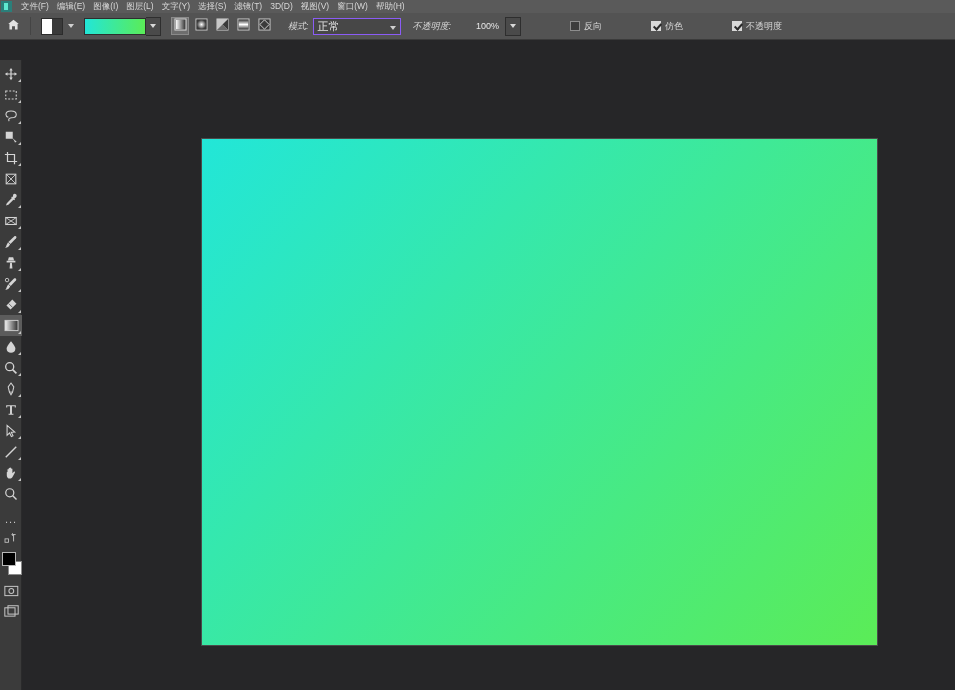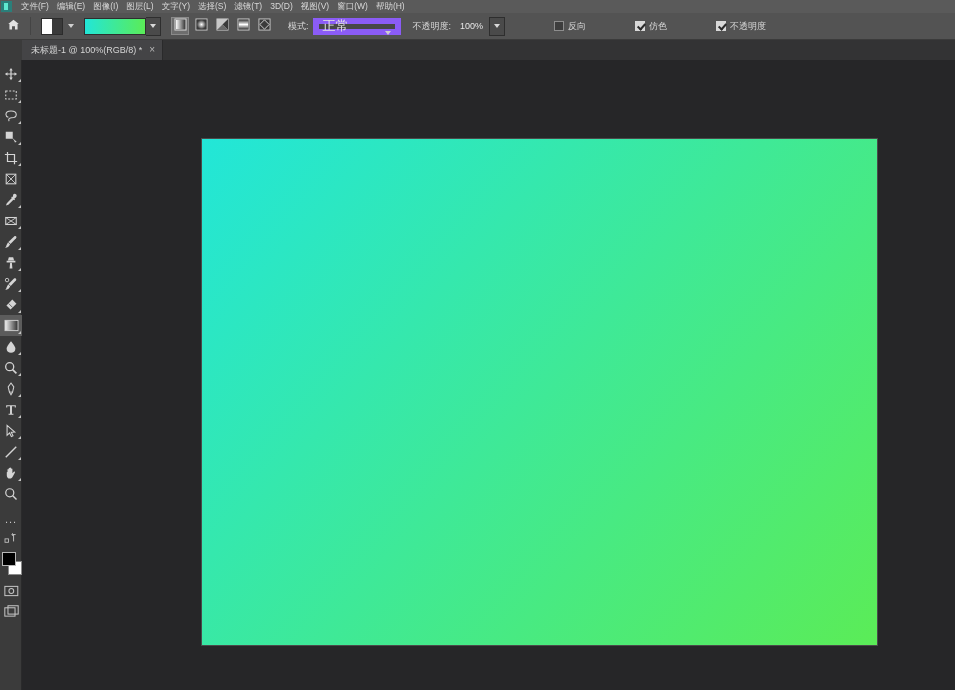--- a/index.html
+++ b/index.html
@@ -138,45 +138,46 @@
   .gtype.active {
     background: #6e6e6e;
     border: 1px solid #8a8a8a;
   }
   .opt-label {
     color: #d8d8d8;
     font-size: 9px;
     margin-left: 12px;
     margin-right: 4px;
     white-space: nowrap;
+    font-style: italic;
   }
   .opt-select {
     width: 88px; height: 17px;
     background: #474747;
-    border: 6px solid #8b5cf6;
+    border: 1px solid #8b5cf6;
     color: #e2e2e2;
-    font-size: 13px;
+    font-size: 11px;
     display: flex;
     align-items: center;
     padding-left: 4px;
     box-sizing: border-box;
     position: relative;
   }
   .opt-select i {
     position: absolute;
     right: 4px; top: 7px;
     width: 0; height: 0;
     border-left: 3px solid transparent;
     border-right: 3px solid transparent;
     border-top: 4px solid #cfcfcf;
   }
   .opt-value {
     color: #e8e8e8;
     font-size: 9px;
-    margin-left: 2px;
+    margin-left: 18px;
   }
   .opt-num {
     height: 17px;
     display: flex;
     align-items: center;
     padding: 0 3px;
     box-sizing: border-box;
   }
   .opt-stepper {
     width: 14px; height: 17px;
@@ -472,27 +473,20 @@
     <div class="opt-check">
       <span class="chk on"></span>
       <span class="chk-label">仿色</span>
     </div>
     <div class="opt-check">
       <span class="chk on"></span>
       <span class="chk-label">不透明度</span>
     </div>
   </div>
 
-  <div class="tabbar">
-    <div class="tabbar-gutter"></div>
-    <div class="doc-tab">
-      <span class="doc-tab-title">未标题-1 @ 100%(RGB/8) *</span>
-      <span class="doc-tab-close">×</span>
-    </div>
-  </div>
 
   <div class="toolbar">
 
     <div class="tool hasmore">
       <span>
         <svg width="14" height="14" viewBox="0 0 16 16">
           <path d="M8 1 L10 4 L8.7 4 L8.7 7.3 L12 7.3 L12 6 L15 8 L12 10 L12 8.7 L8.7 8.7 L8.7 12 L10 12 L8 15 L6 12 L7.3 12 L7.3 8.7 L4 8.7 L4 10 L1 8 L4 6 L4 7.3 L7.3 7.3 L7.3 4 L6 4 Z" fill="#d4d4d4"></path>
         </svg>
       </span>
     </div>

